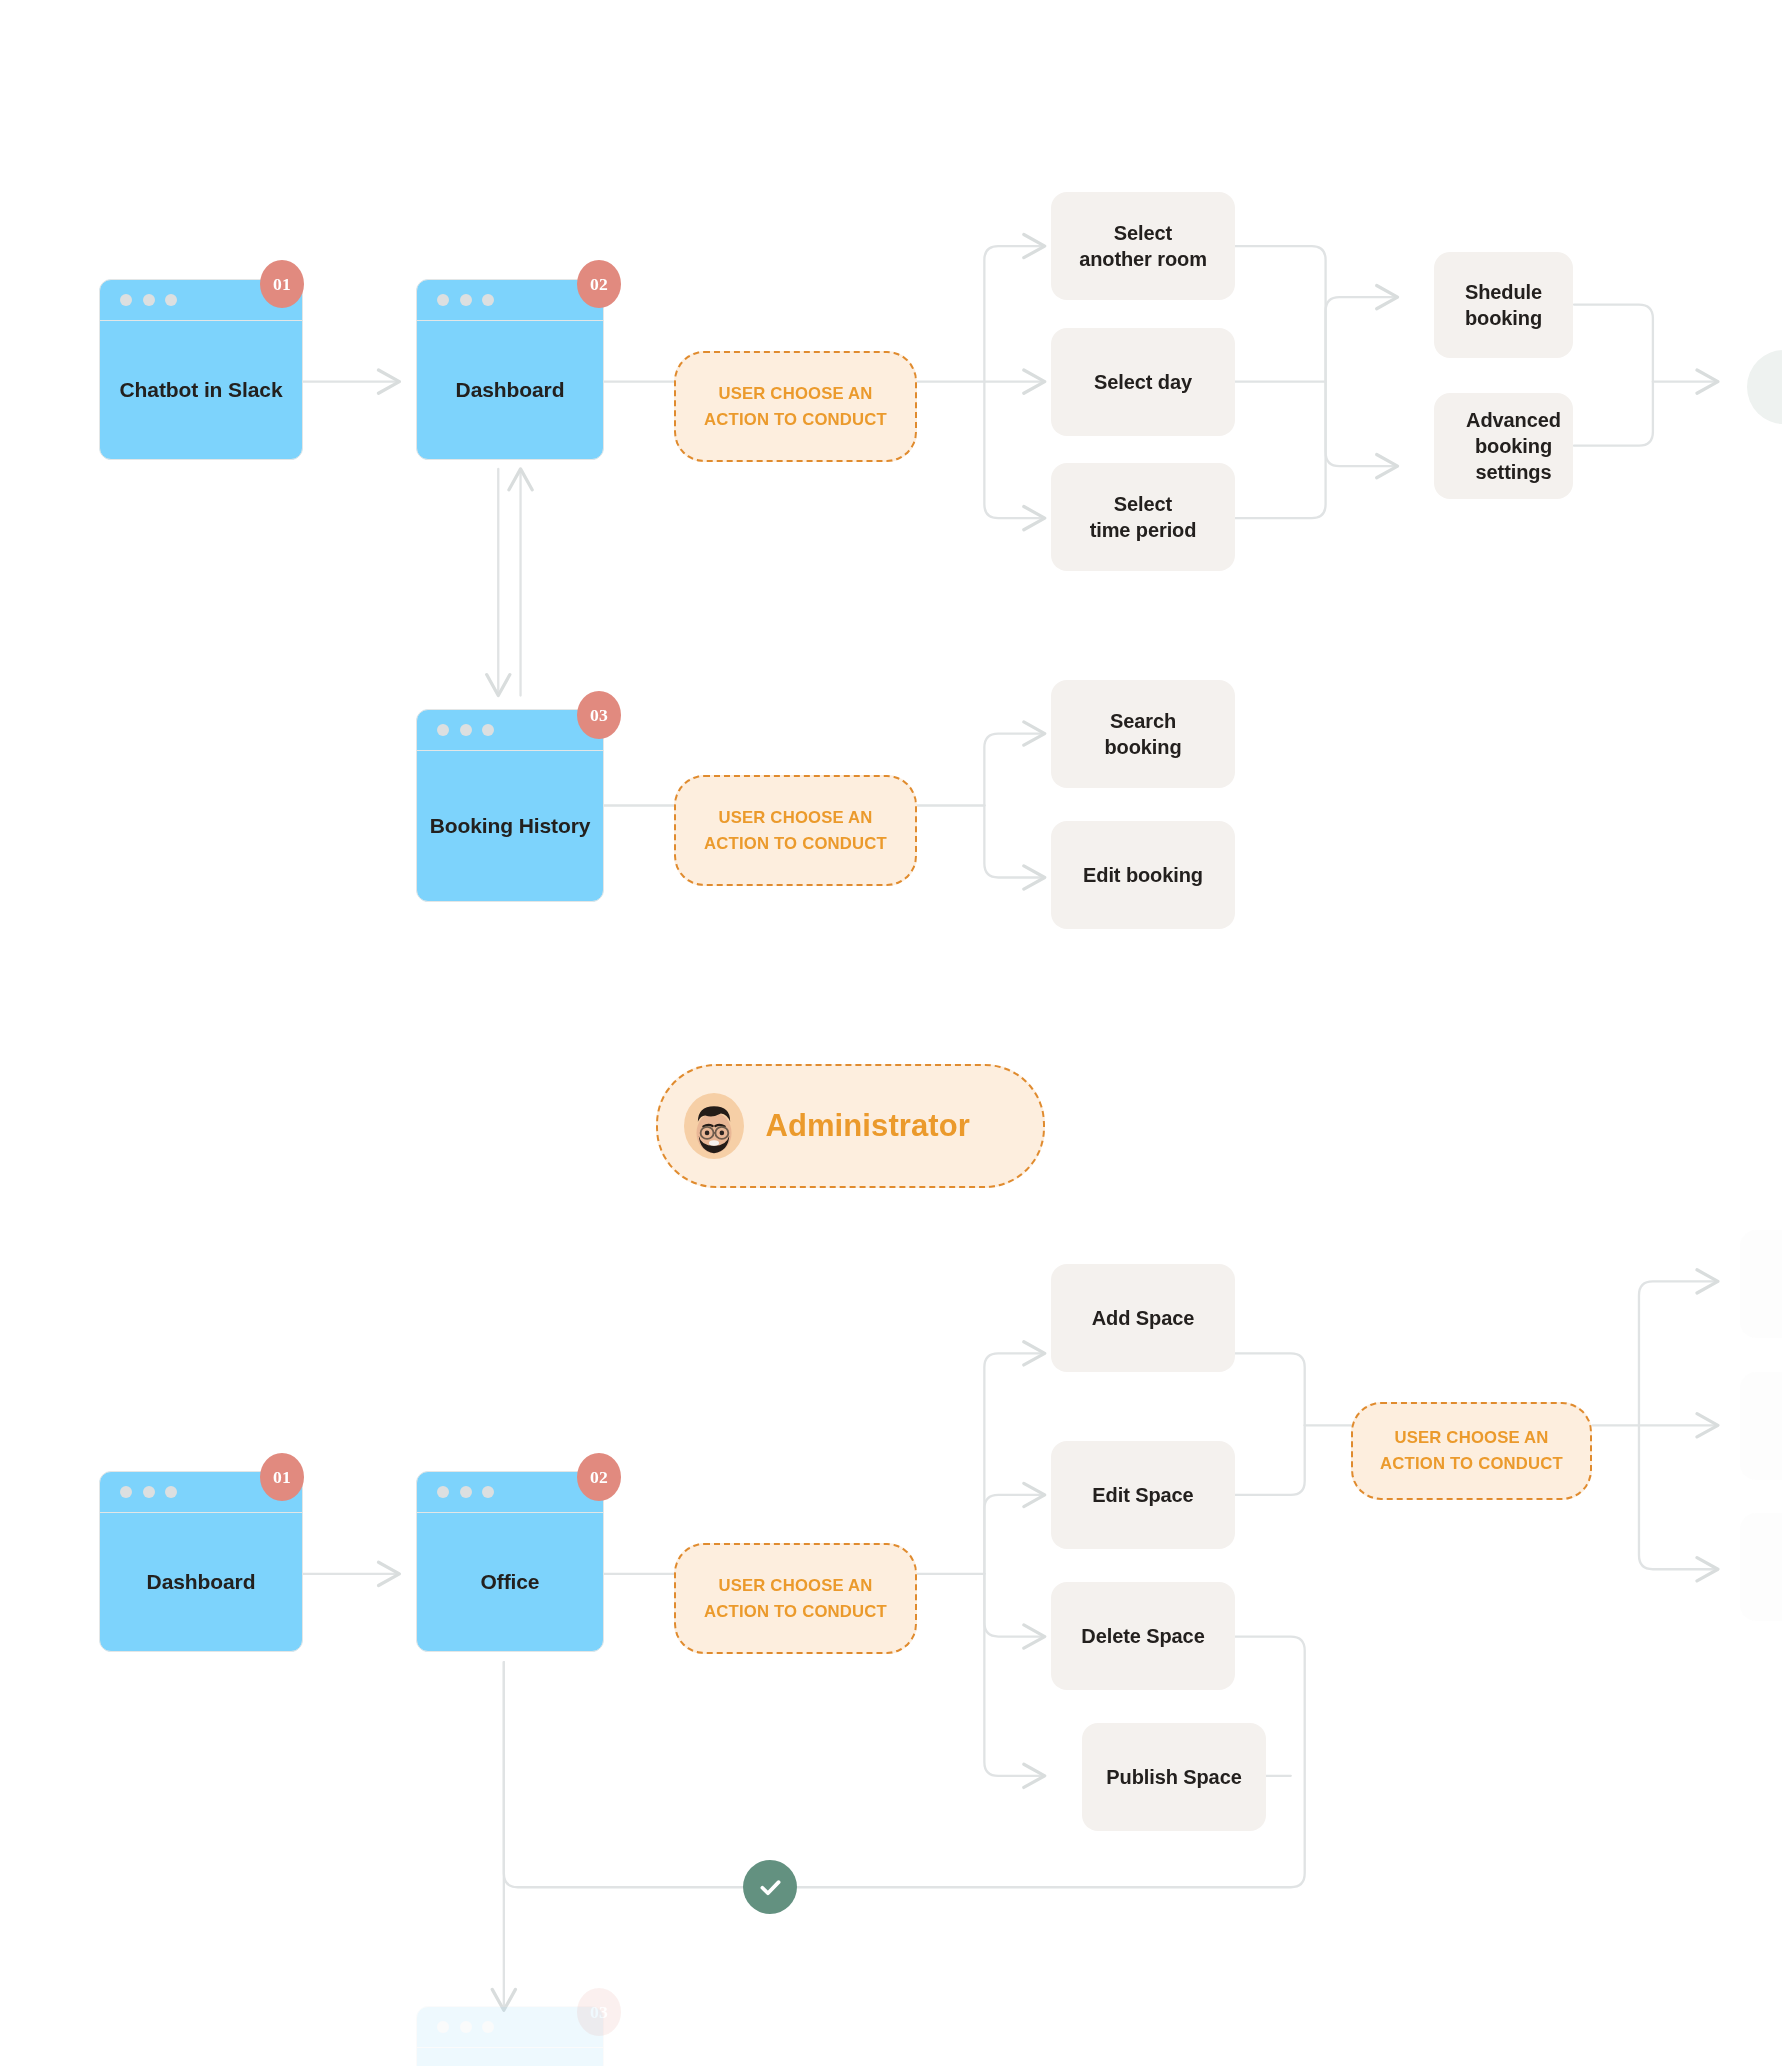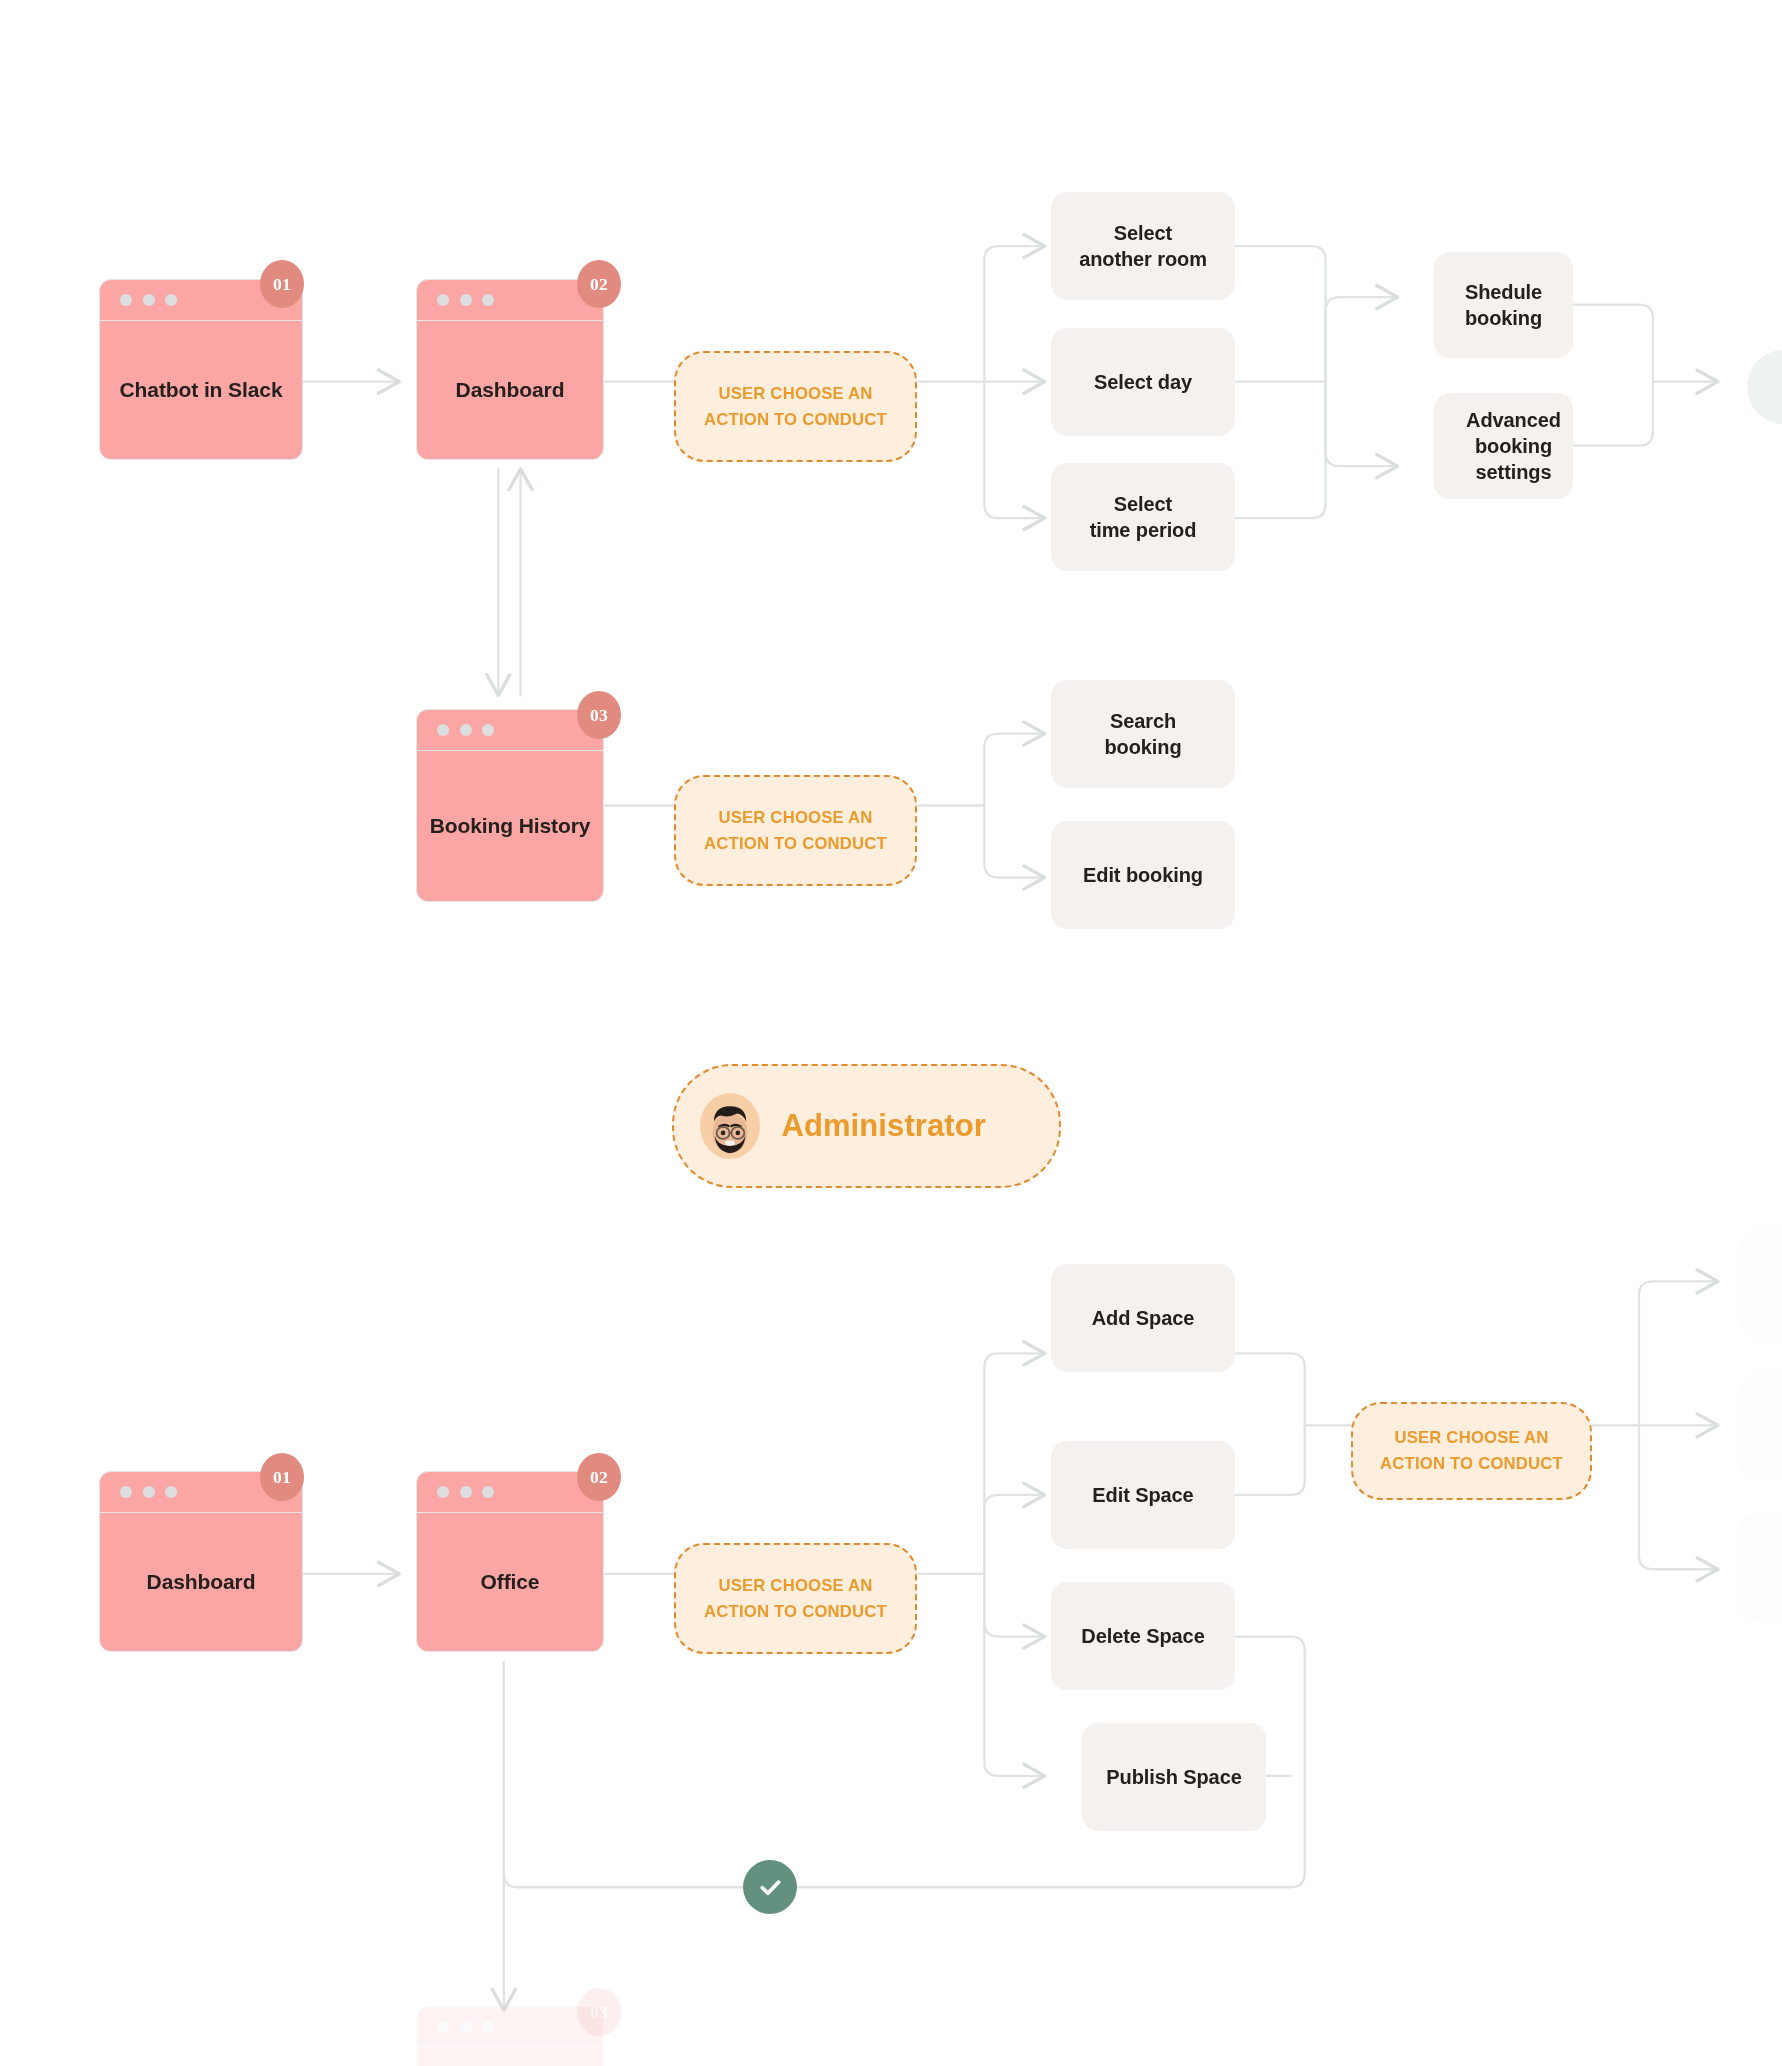--- a/index.html
+++ b/index.html
@@ -30,21 +30,21 @@
   }
   .role-avatar svg { position:absolute; left:0; top:0; }
   .role-label {
     font-size:31px; font-weight:700; color:#eb9a2c;
     letter-spacing:0.1px; white-space:nowrap;
   }
 
   
   .browser-card {
     position:absolute;
-    background:#fca5a5;
+    background:#7dd3fc;
     border:1.9px solid #e3e6e6;
     border-radius:12px;
   }
   .browser-chrome {
     height:41px;
     border-bottom:1.9px solid #e3e6e6;
     display:flex; align-items:center;
     padding-left:20.4px; gap:10.2px;
   }
   .chrome-dot { width:12px; height:12px; border-radius:50%; background:#dcdfe0; }
@@ -253,21 +253,21 @@
   </div>
 
   <div class="action-box" style="left:1051px; top:680px; width:184px; height:108px;">
     <div class="action-text"><span>Search</span><br><span>booking</span></div>
   </div>
 
   <div class="action-box" style="left:1051px; top:821px; width:184px; height:108px;">
     <div class="action-text">Edit booking</div>
   </div>
 
-  <div class="role-badge" style="left:672px; top:1064px; width:389px; height:124px;">
+  <div class="role-badge" style="left:656px; top:1064px; width:389px; height:124px;">
     <div class="role-avatar">
       <svg width="60" height="66" viewBox="0 0 130 142">
         <ellipse cx="65" cy="86" rx="38" ry="44" fill="#e9b796"></ellipse>
         <path d="M30 62 q0 -34 35 -34 q36 0 35 34 q-6 -16 -20 -18 q-18 10 -34 4 q-10 0 -16 14z" fill="#241c18"></path>
         <path d="M32 92 q2 32 33 38 q32 -6 33 -38 q-6 22 -33 22 q-28 0 -33 -22z" fill="#241c18"></path>
         <path d="M42 72 q10 -6 20 -1" stroke="#241c18" stroke-width="5" fill="none" stroke-linecap="round"></path>
         <path d="M68 71 q10 -5 20 1" stroke="#241c18" stroke-width="5" fill="none" stroke-linecap="round"></path>
         <ellipse cx="50" cy="86" rx="14" ry="13" fill="none" stroke="#6e5c4d" stroke-width="4"></ellipse>
         <ellipse cx="82" cy="86" rx="14" ry="13" fill="none" stroke="#6e5c4d" stroke-width="4"></ellipse>
         <path d="M64 86 h4" stroke="#6e5c4d" stroke-width="3.5"></path>

